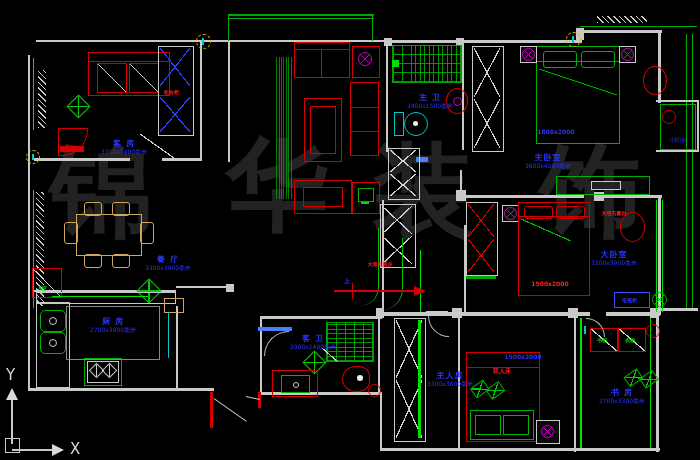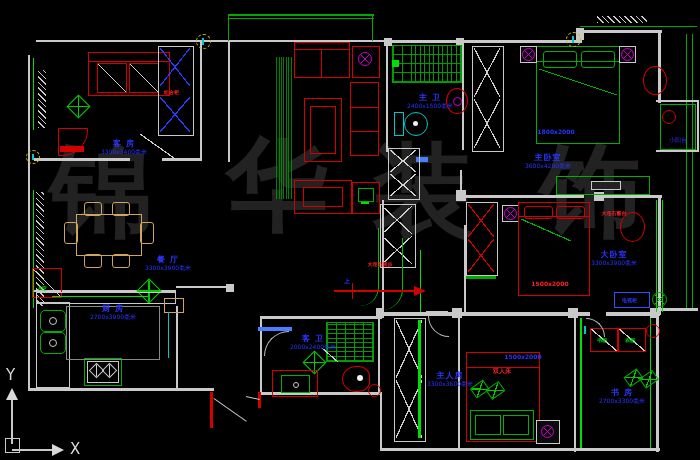--- a/index.html
+++ b/index.html
@@ -228,21 +228,21 @@
     <div class="e wb round" style="left:8px;top:6px;width:6px;height:6px"></div>
   </div>
   <div class="e gb" style="left:84px;top:358px;width:36px;height:26px">
     <div class="e wb" style="left:2px;top:2px;width:30px;height:20px"></div>
     <div class="e wb diag" style="left:6px;top:6px;width:9px;height:9px;transform:rotate(45deg)"></div>
     <div class="e wb diag" style="left:19px;top:6px;width:9px;height:9px;transform:rotate(45deg)"></div>
   </div>
   <div class="e wb" style="left:66px;top:306px;width:92px;height:52px;border-color:#888"></div>
   <div class="e cb" style="left:164px;top:298px;width:18px;height:13px"></div>
   <i class="e c" style="left:168px;top:312px;width:1px;height:46px"></i>
-  <div class="e lab" style="left:113px;top:304px">
+  <div class="e lab" style="left:113px;top:317px">
     <div class="nm">厨 房</div>
     <div class="dm">2700x3900毫米</div>
   </div>
 
   <div class="e grid" style="left:392px;top:45px;width:68px;height:36px"></div>
   <i class="e gl" style="left:392px;top:60px;width:7px;height:7px"></i>
   <div class="e cyb" style="left:394px;top:112px;width:8px;height:22px"></div>
   <div class="e cyb round" style="left:404px;top:112px;width:22px;height:22px">
     <div class="e ww round" style="left:8px;top:8px;width:5px;height:5px"></div>
   </div>

